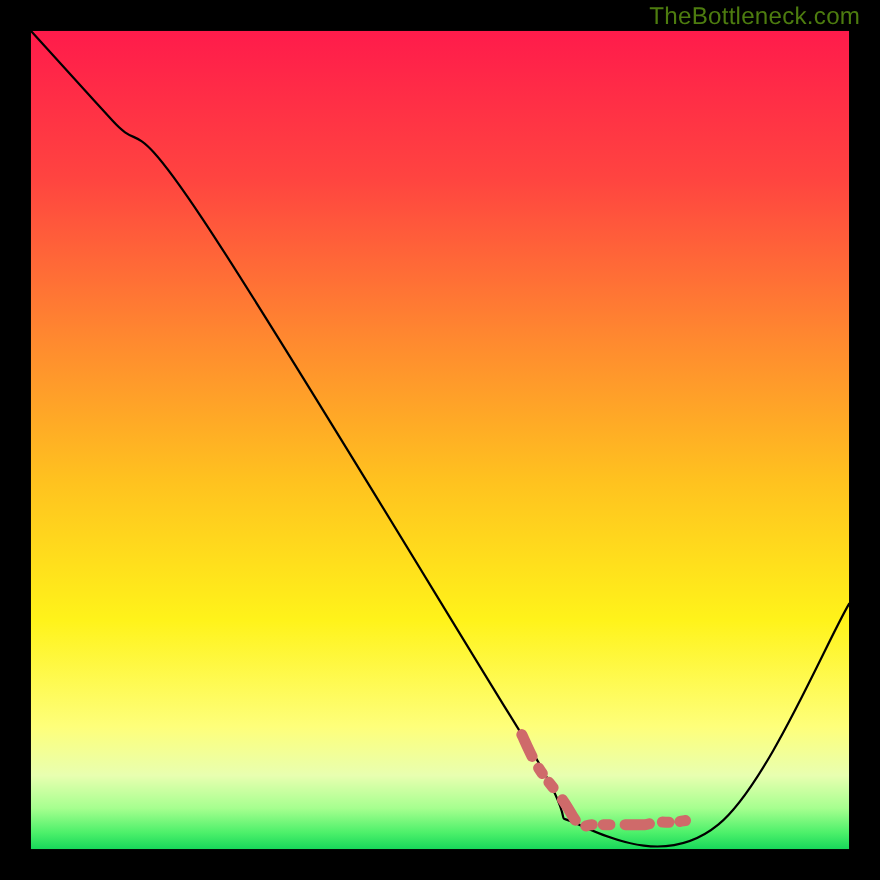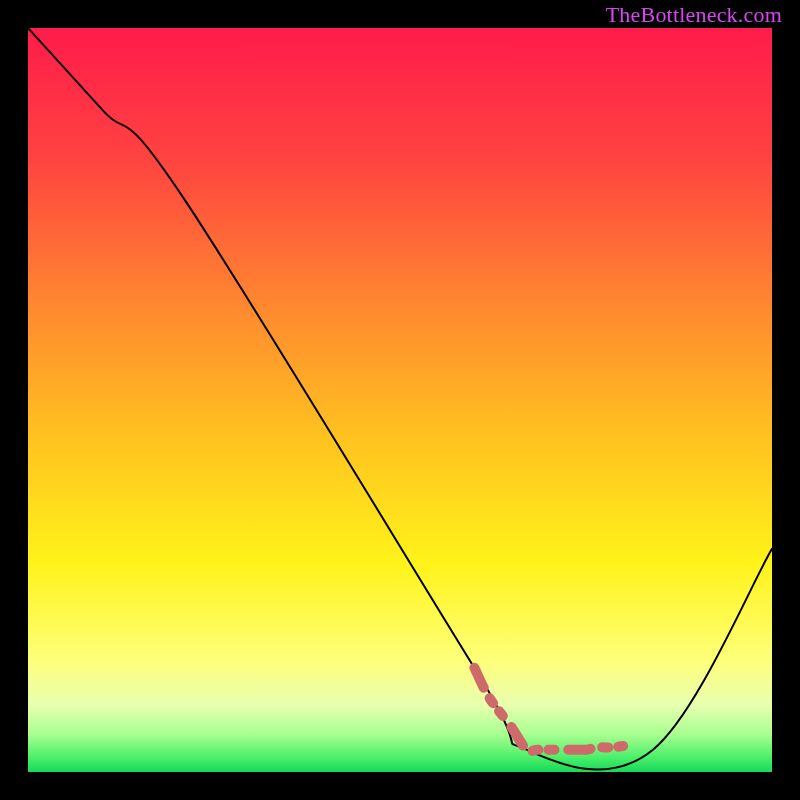--- a/index.html
+++ b/index.html
@@ -22,23 +22,23 @@
     position: absolute;
     top: 28px;
     left: 28px;
     width: 744px;
     height: 744px;
   }
   .watermark {
     position: absolute;
     top: 2px;
     right: 18px;
-    font-family: Liberation Serif, serif;
+    font-family: Liberation Sans, sans-serif;
     font-size: 22px;
-    color: #d946ef;
+    color: #4d7c0f;
     letter-spacing: 0.2px;
     user-select: none;
   }
   svg { display: block; }
 </style>
 </head>
 <body>
 
 <div class="frame">
 

